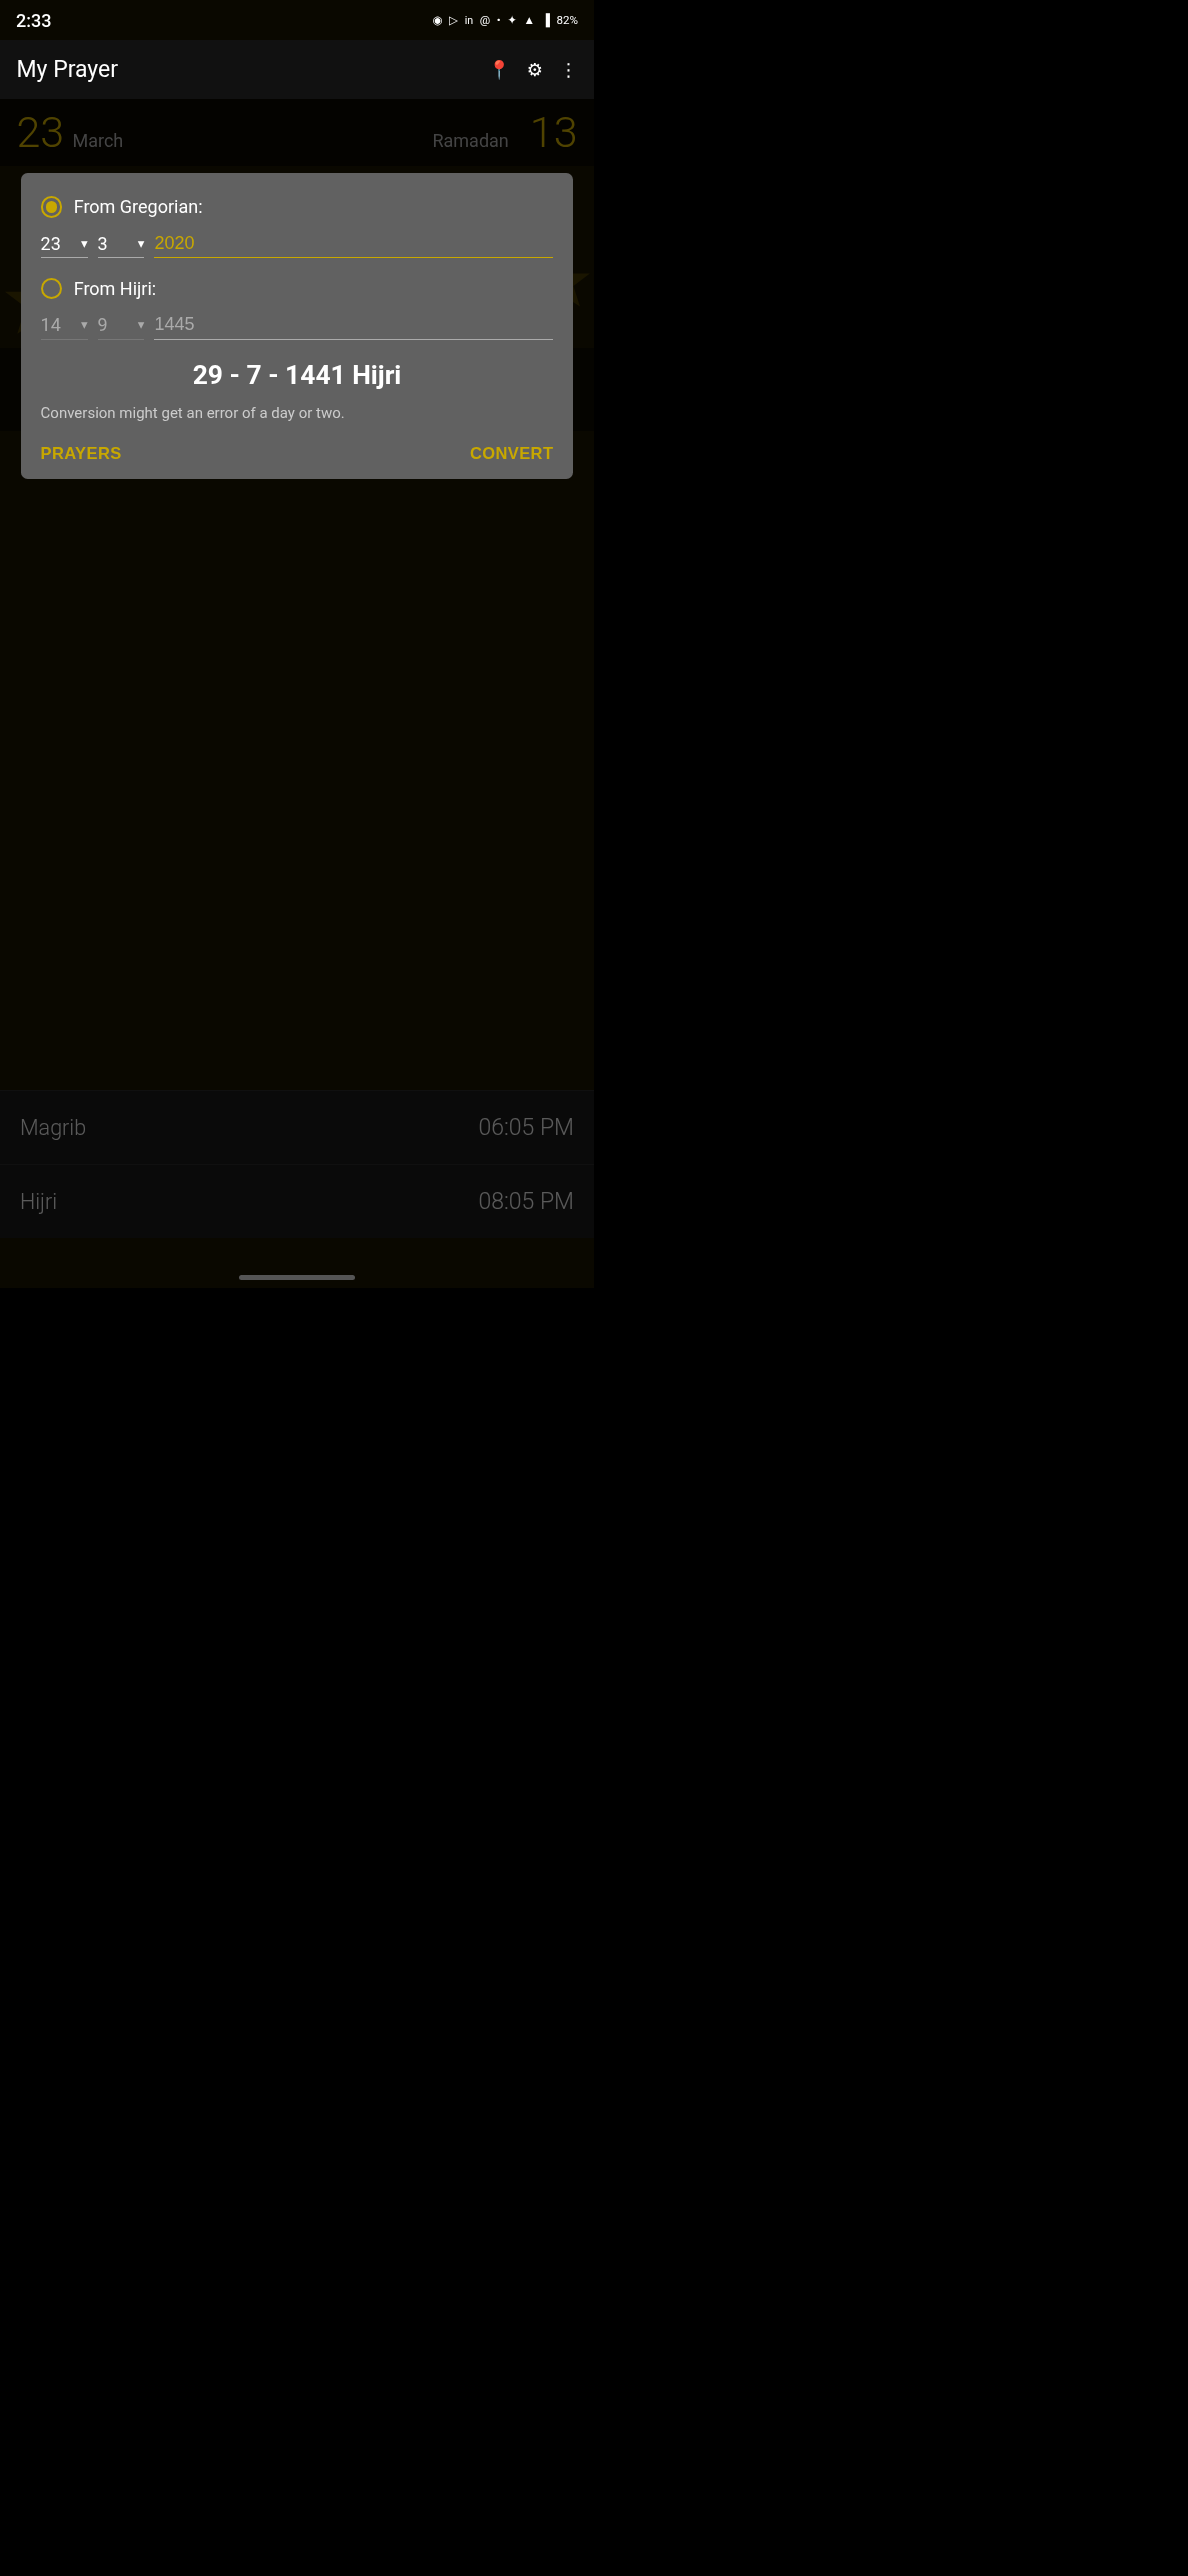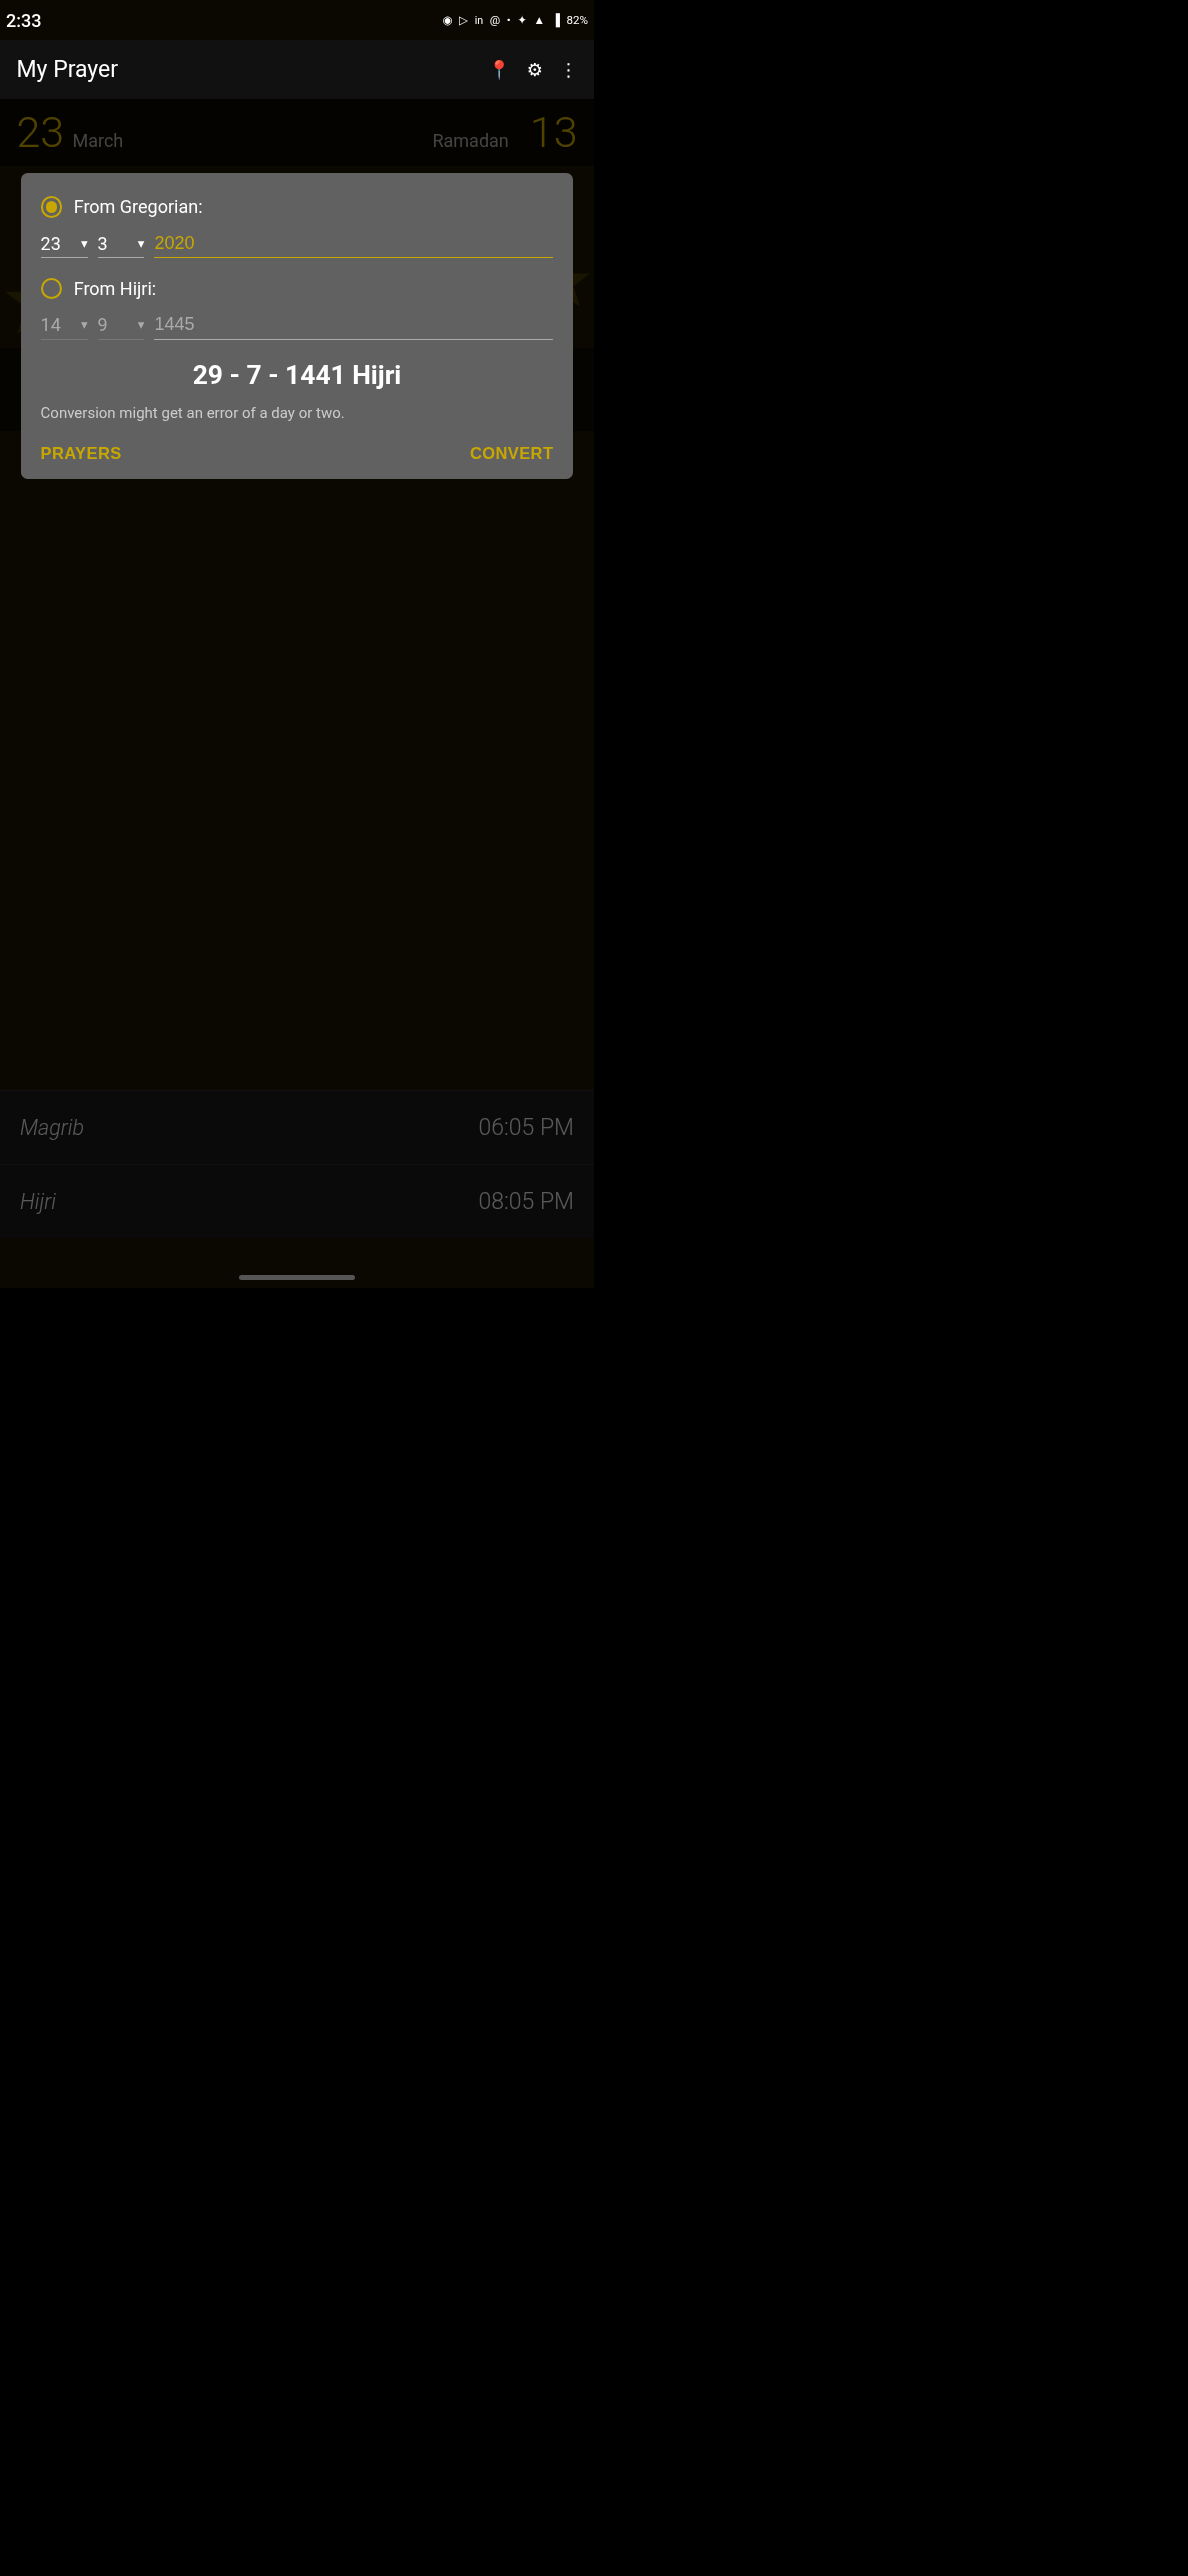--- a/index.html
+++ b/index.html
@@ -15,21 +15,21 @@
     }
 
     
     .status-bar {
       width: 100%;
       height: 40px;
       background: #111;
       display: flex;
       align-items: center;
       justify-content: space-between;
-      padding: 0 6px;
+      padding: 0 16px;
       position: relative;
       z-index: 10;
     }
     .status-time {
       color: #fff;
       font-size: 18px;
       font-weight: 500;
     }
     .status-icons {
       display: flex;
@@ -314,21 +314,20 @@
       border-top: 0.8px solid #2a2a2a;
       padding: 23px 20px;
       display: flex;
       justify-content: space-between;
       align-items: center;
     }
     .prayer-list-name {
       color: #e0e0e0;
       font-size: 21.5px;
       font-weight: 300;
-      font-style: italic;
     }
     .prayer-list-time {
       color: #e0e0e0;
       font-size: 23px;
       font-weight: 300;
     }
 
     
     .home-indicator {
       position: absolute;

